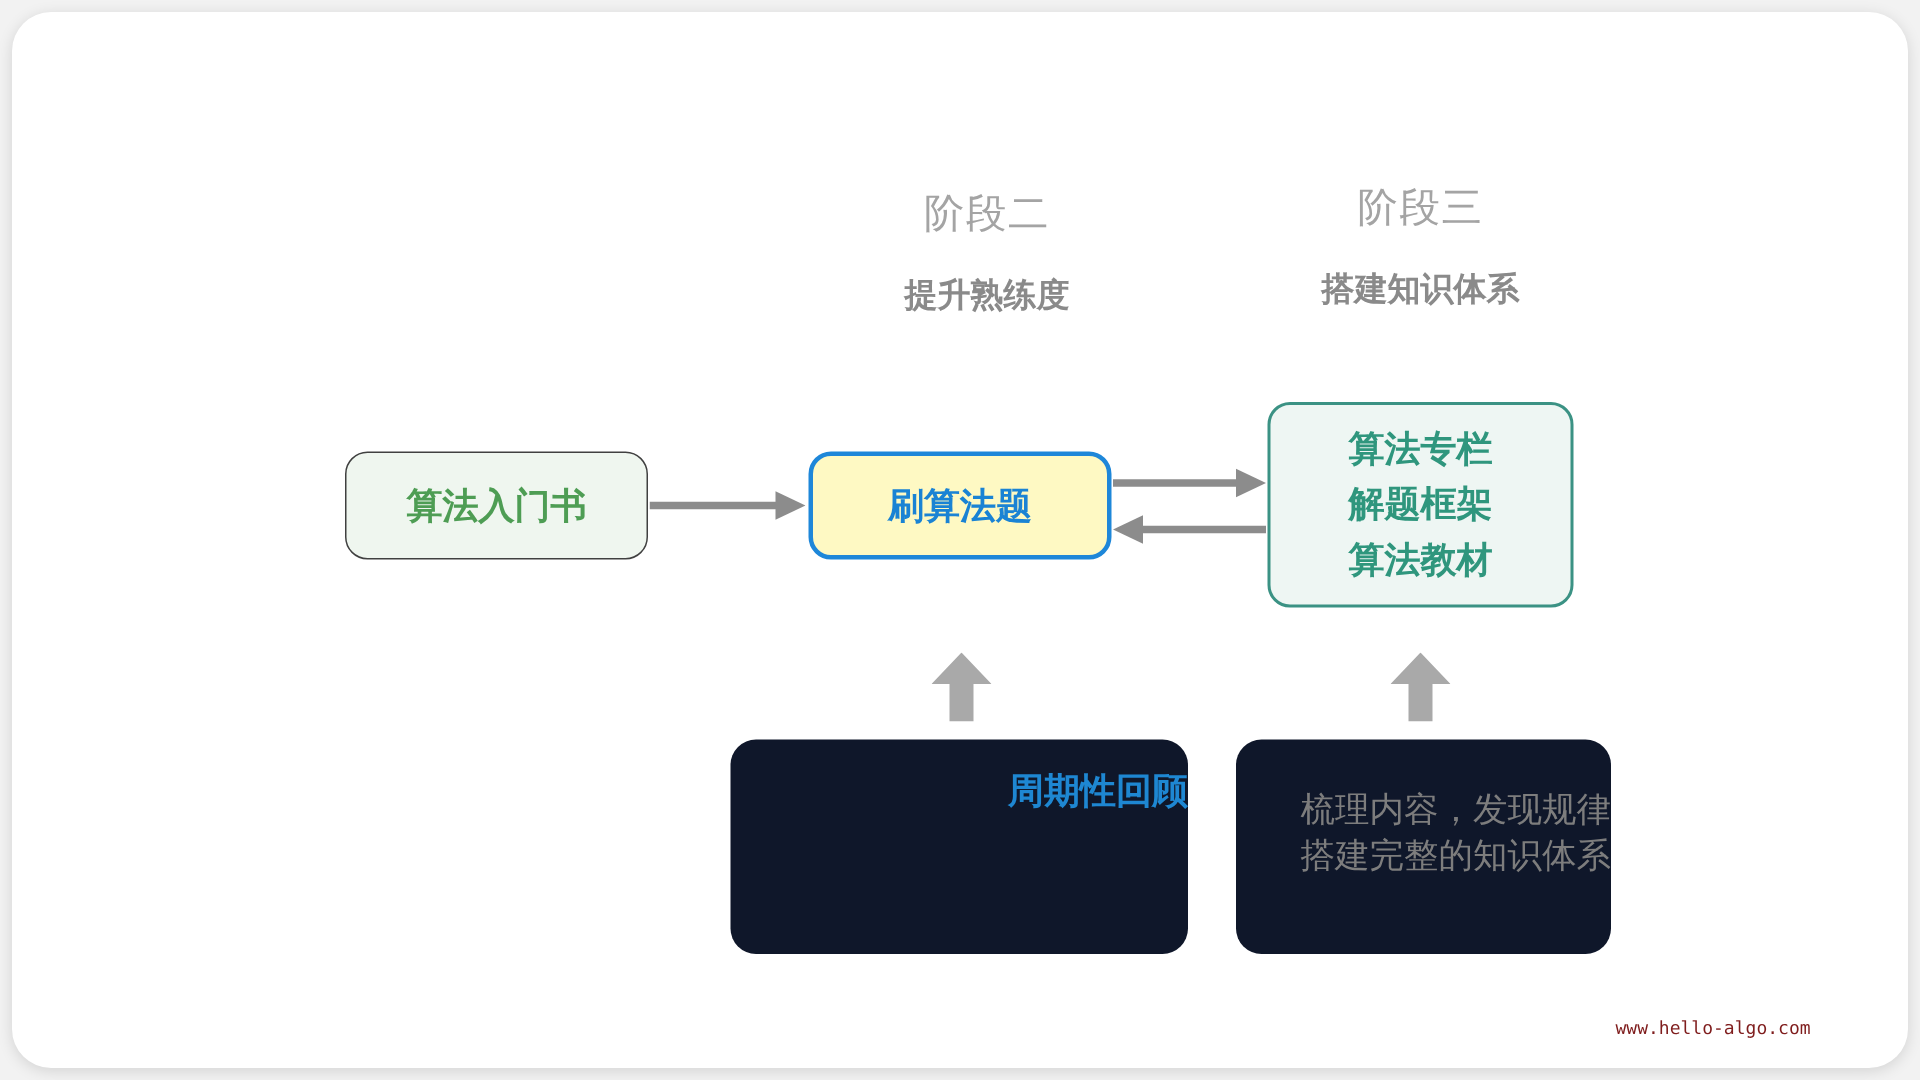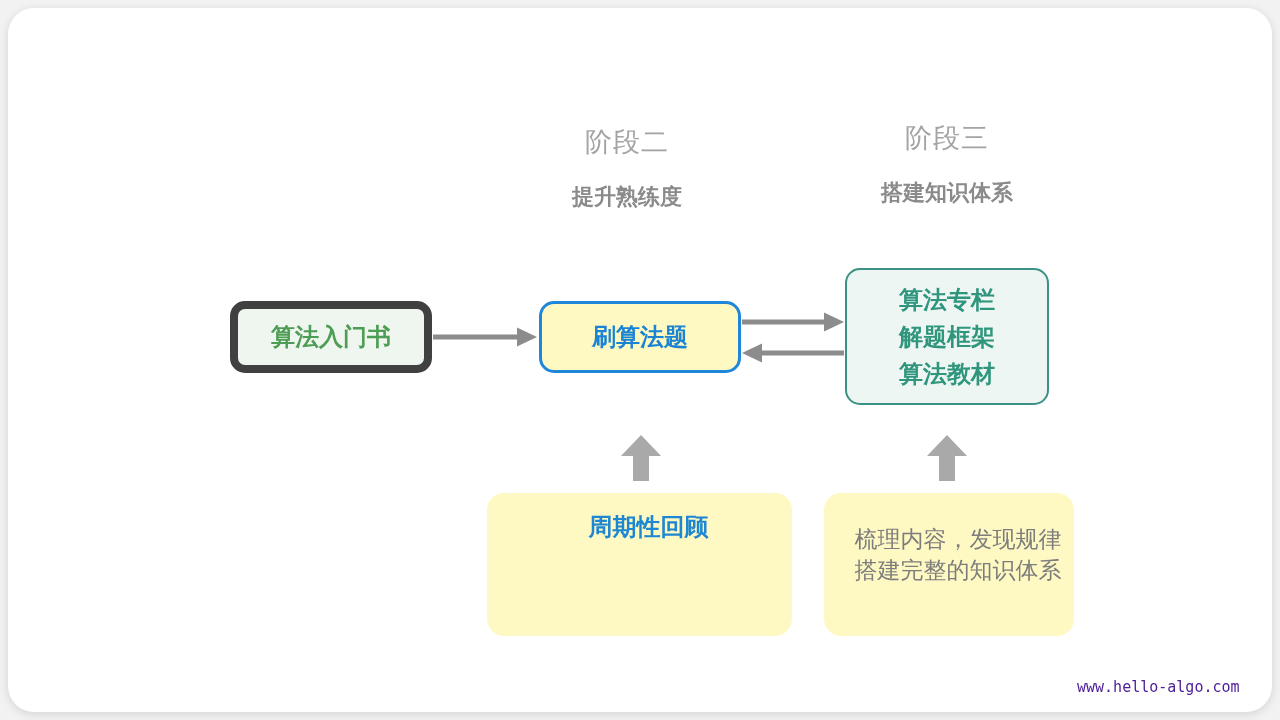--- a/index.html
+++ b/index.html
@@ -20,50 +20,50 @@
   
   .stage { width:220px; text-align:center; }
   .stage-title { font-size:27px; font-weight:400; color:#a4a4a4; letter-spacing:1px; }
   .stage-subtitle { margin-top:22px; font-size:22px; font-weight:700; color:#8a8a8a; }
 
   
   .flow-box {
     display:flex; align-items:center; justify-content:center;
     border-radius:15px; font-weight:700; font-size:24px;
   }
-  .node-green { background:#eff6ef; border:8px solid #404040; color:#4e9d54; }
+  .node-green { background:#eff6ef; border:1px solid #404040; color:#4e9d54; }
   .node-blue  { background:#fef9c3; border:3px solid #1e87d9; color:#1a83d4; }
   .node-teal  { background:#eef6f3; border:2.5px solid #3b9284; color:#2f967d;
                 flex-direction:column; }
   .node-teal .node-line { line-height:37px; }
 
   
   .note {
-    background:#fef9c3; border-radius:17px; text-align:center;
+    background:#0f172a; border-radius:17px; text-align:right;
     padding-top:18px;
     padding-left:18px;
   }
   .note-title { font-size:24px; font-weight:700; }
   .note-title.blue { color:#1e87d2; }
   .note-title.teal { color:#2f967d; }
   .note-body { margin-top:13px; font-size:23px; color:#7d7d7d; line-height:31px; }
 
   .watermark {
     font-family:"DejaVu Sans Mono","Liberation Mono",monospace;
-    font-size:15px; color:#4c1d95;
+    font-size:12px; color:#7f1d1d;
   }
   svg { display:block; }
 </style>
 </head>
 <body>
 
 <div class="page">
   <div class="card"></div>
 
-  <div class="abs stage" style="left:517px; top:124px;">
+  <div class="abs stage" style="left:548px; top:124px;">
     <div class="stage-title">阶段二</div>
     <div class="stage-subtitle">提升熟练度</div>
   </div>
   <div class="abs stage" style="left:837px; top:120px;">
     <div class="stage-title">阶段三</div>
     <div class="stage-subtitle">搭建知识体系</div>
   </div>
 
   <div class="abs flow-box node-green" style="left:230px; top:301px; width:202px; height:72px;">
     <span>算法入门书</span>

